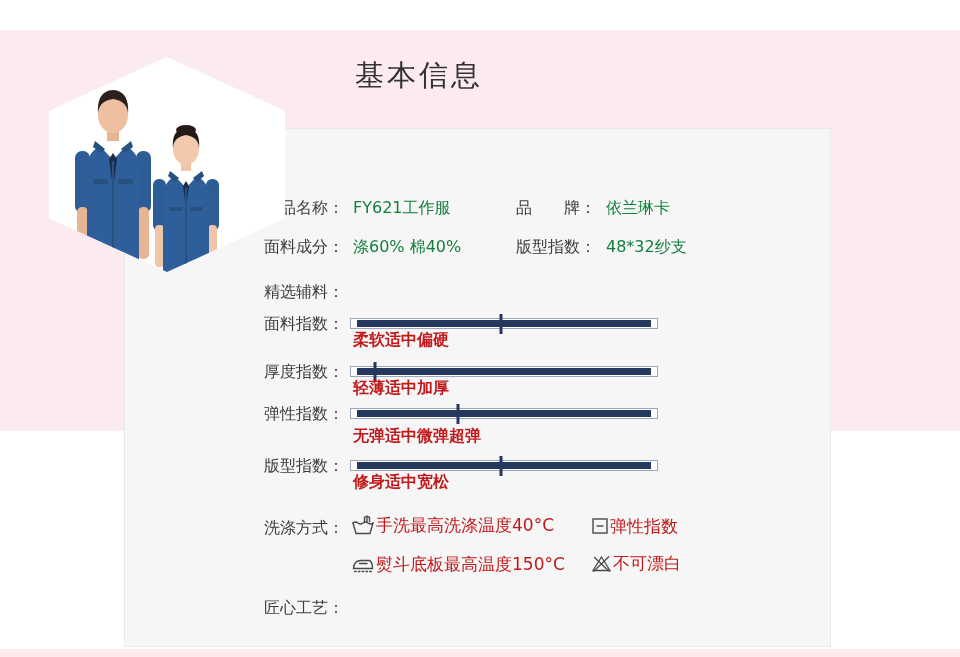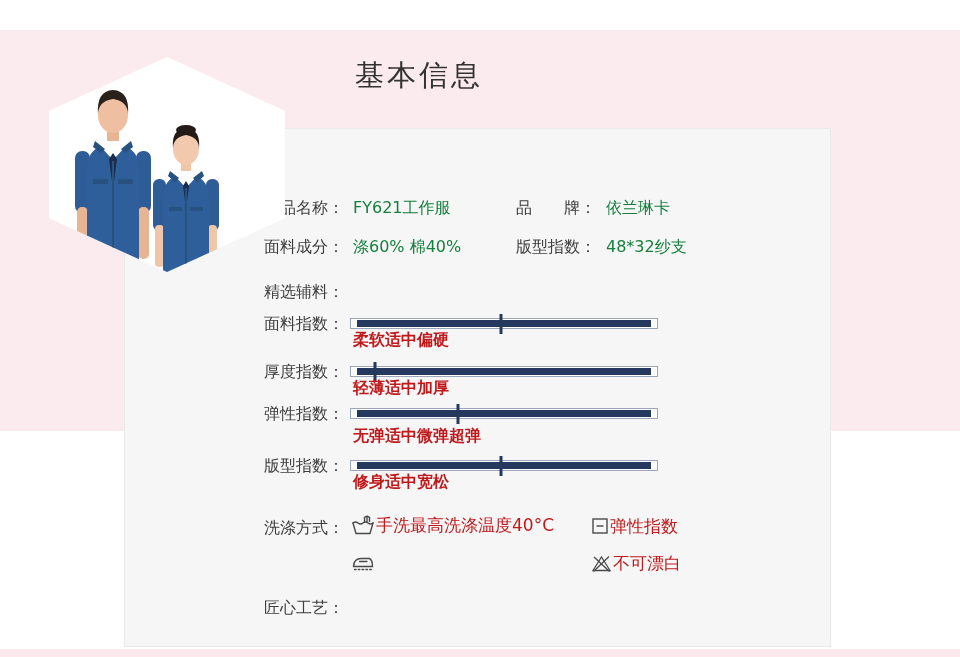--- a/index.html
+++ b/index.html
@@ -137,20 +137,21 @@
     </svg>
     <span class="txt">弹性指数</span>
   </div>
 
   <div class="care-item" style="left:226px;top:425px">
     <svg class="care-icon" width="24" height="17" viewBox="0 0 24 17" fill="none" stroke="#4a4a4a" stroke-width="1.4" stroke-linecap="round">
       <path d="M2.5,12.5 Q3,4.5 10,4.5 L18.5,4.5 Q21.5,6 21.5,12.5 Z"></path>
       <path d="M8.5,7.5 L16,7.5"></path>
       <path d="M3.5,15.5 L20.5,15.5" stroke-dasharray="1.6 2.2"></path>
     </svg>
+    <span class="txt">熨斗底板最高温度150°C</span>
   </div>
 
   <div class="care-item" style="left:466px;top:424px">
     <svg class="care-icon" width="21" height="19" viewBox="0 0 21 19" fill="none" stroke="#4a4a4a" stroke-width="1.3">
       <path d="M10.5,3 L19,16.5 L2,16.5 Z"></path>
       <line x1="3" y1="3" x2="18.5" y2="17.5"></line>
       <line x1="18" y1="2.5" x2="2.5" y2="17.5"></line>
     </svg>
     <span class="txt">不可漂白</span>
   </div>

